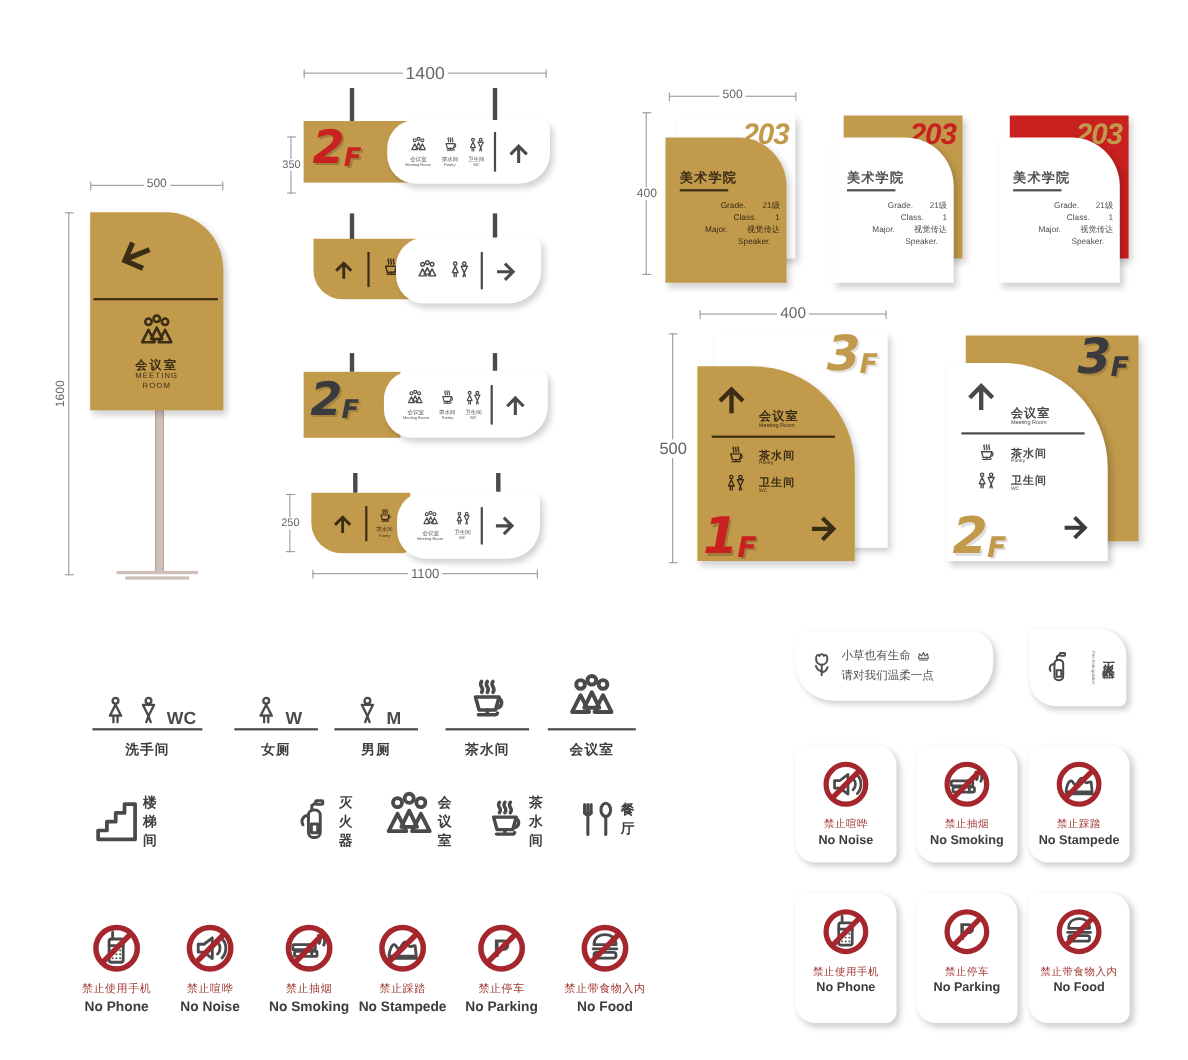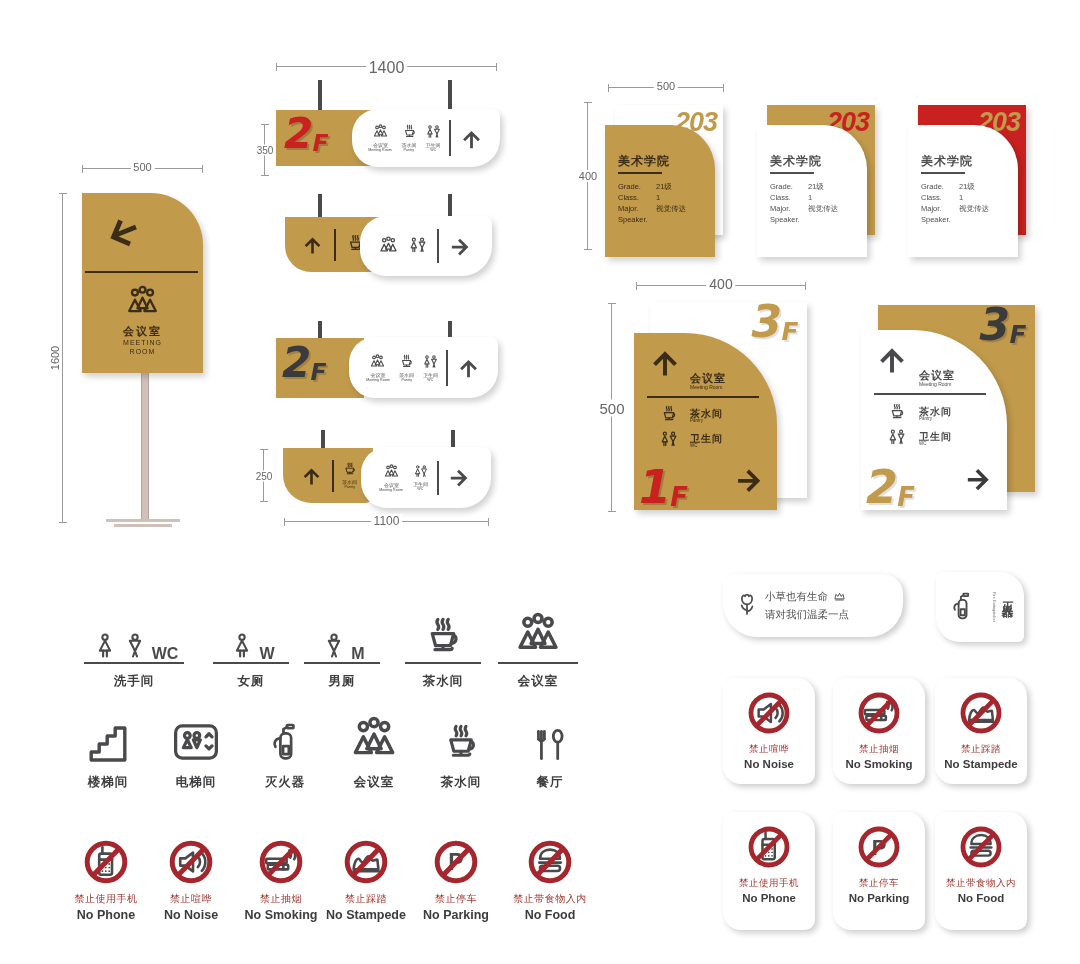--- a/index.html
+++ b/index.html
@@ -35,32 +35,32 @@
   .fl-dark{color:#3b3b3d;text-shadow:2px 2px 0 rgba(0,0,0,.15);}
   .fl-gold{color:#c29a4b;text-shadow:2px 2px 0 rgba(0,0,0,.12);}
   
   .mini-item{display:flex;flex-direction:column;align-items:center;line-height:1;}
   .mini-item .cn{font-size:5px;margin-top:2px;}
   .mini-item .en{font-size:4px;transform:scale(.9);}
   
   .door-num{font-style:italic;font-weight:bold;font-size:27px;letter-spacing:-1px;}
   .door-dept{font-size:12px;font-weight:bold;letter-spacing:1px;}
   .door-fields{font-size:7.5px;line-height:11px;}
-  .door-fields .row{display:flex;}
+  .door-fields .row{display:flex;justify-content:flex-end;}
   .door-fields .lbl{width:38px;}
   
   .fs-dest-cn{font-size:11px;font-weight:bold;letter-spacing:1px;}
   .fs-dest-en{font-size:5px;}
   .fs-row-cn{font-size:10px;font-weight:bold;letter-spacing:1px;}
   .fs-row-en{font-size:4.5px;}
   
   .picto-box{display:flex;align-items:flex-end;justify-content:center;border-bottom:2.5px solid #4a4a4c;color:#4a4a4c;}
   .picto-letter{font-size:16px;font-weight:600;line-height:1;margin-left:2px;color:#4a4a4c;}
   .picto-label{font-size:12.5px;font-weight:600;color:#3d3d3f;text-align:center;letter-spacing:1px;margin-top:9px;}
-  .picto2{display:flex;flex-direction:column;align-items:center;color:#4a4a4c;}
+  .picto2{display:flex;flex-direction:row;align-items:center;color:#4a4a4c;}
   .picto2 .ibox{height:52px;display:flex;align-items:flex-end;}
   
   .ban-item{display:flex;flex-direction:column;align-items:center;}
   .ban-cn{font-size:10px;color:#9e362f;margin-top:6px;letter-spacing:.5px;}
   .ban-en{font-size:12.5px;font-weight:bold;color:#3c3c3e;margin-top:2px;}
   
   .plaque{background:#fff;border-radius:10px 18px 10px 18px;box-shadow:3px 3px 6px rgba(0,0,0,.2);
           display:flex;flex-direction:column;align-items:center;padding-top:12px;}
   .plaque .ban-cn{font-size:9.5px;margin-top:7px;}
   .plaque .ban-en{font-size:11.5px;}
@@ -572,28 +572,20 @@
   </div>
 
   <div class="abs picto2" style="left:82px;top:716px;width:52px;">
     <div class="ibox">
         <svg class="icon" style="width:48px;height:48px;stroke-width:1.7;">
           <use href="#i-stairs"></use>
         </svg>
       </div>
     <div class="picto-label" style="margin-top:6px;">楼梯间</div>
   </div>
-  <div class="abs picto2" style="left:168px;top:716px;width:56px;">
-    <div class="ibox">
-        <svg class="icon" style="width:52px;height:52px;stroke-width:1.5;">
-          <use href="#i-elevator"></use>
-        </svg>
-      </div>
-    <div class="picto-label" style="margin-top:6px;">电梯间</div>
-  </div>
   <div class="abs picto2" style="left:262px;top:716px;width:46px;">
     <div class="ibox">
         <svg class="icon" style="width:46px;height:50px;stroke-width:1.4;">
           <use href="#i-ext"></use>
         </svg>
       </div>
     <div class="picto-label" style="margin-top:6px;">灭火器</div>
   </div>
   <div class="abs picto2" style="left:346px;top:716px;width:56px;">
     <div class="ibox">

